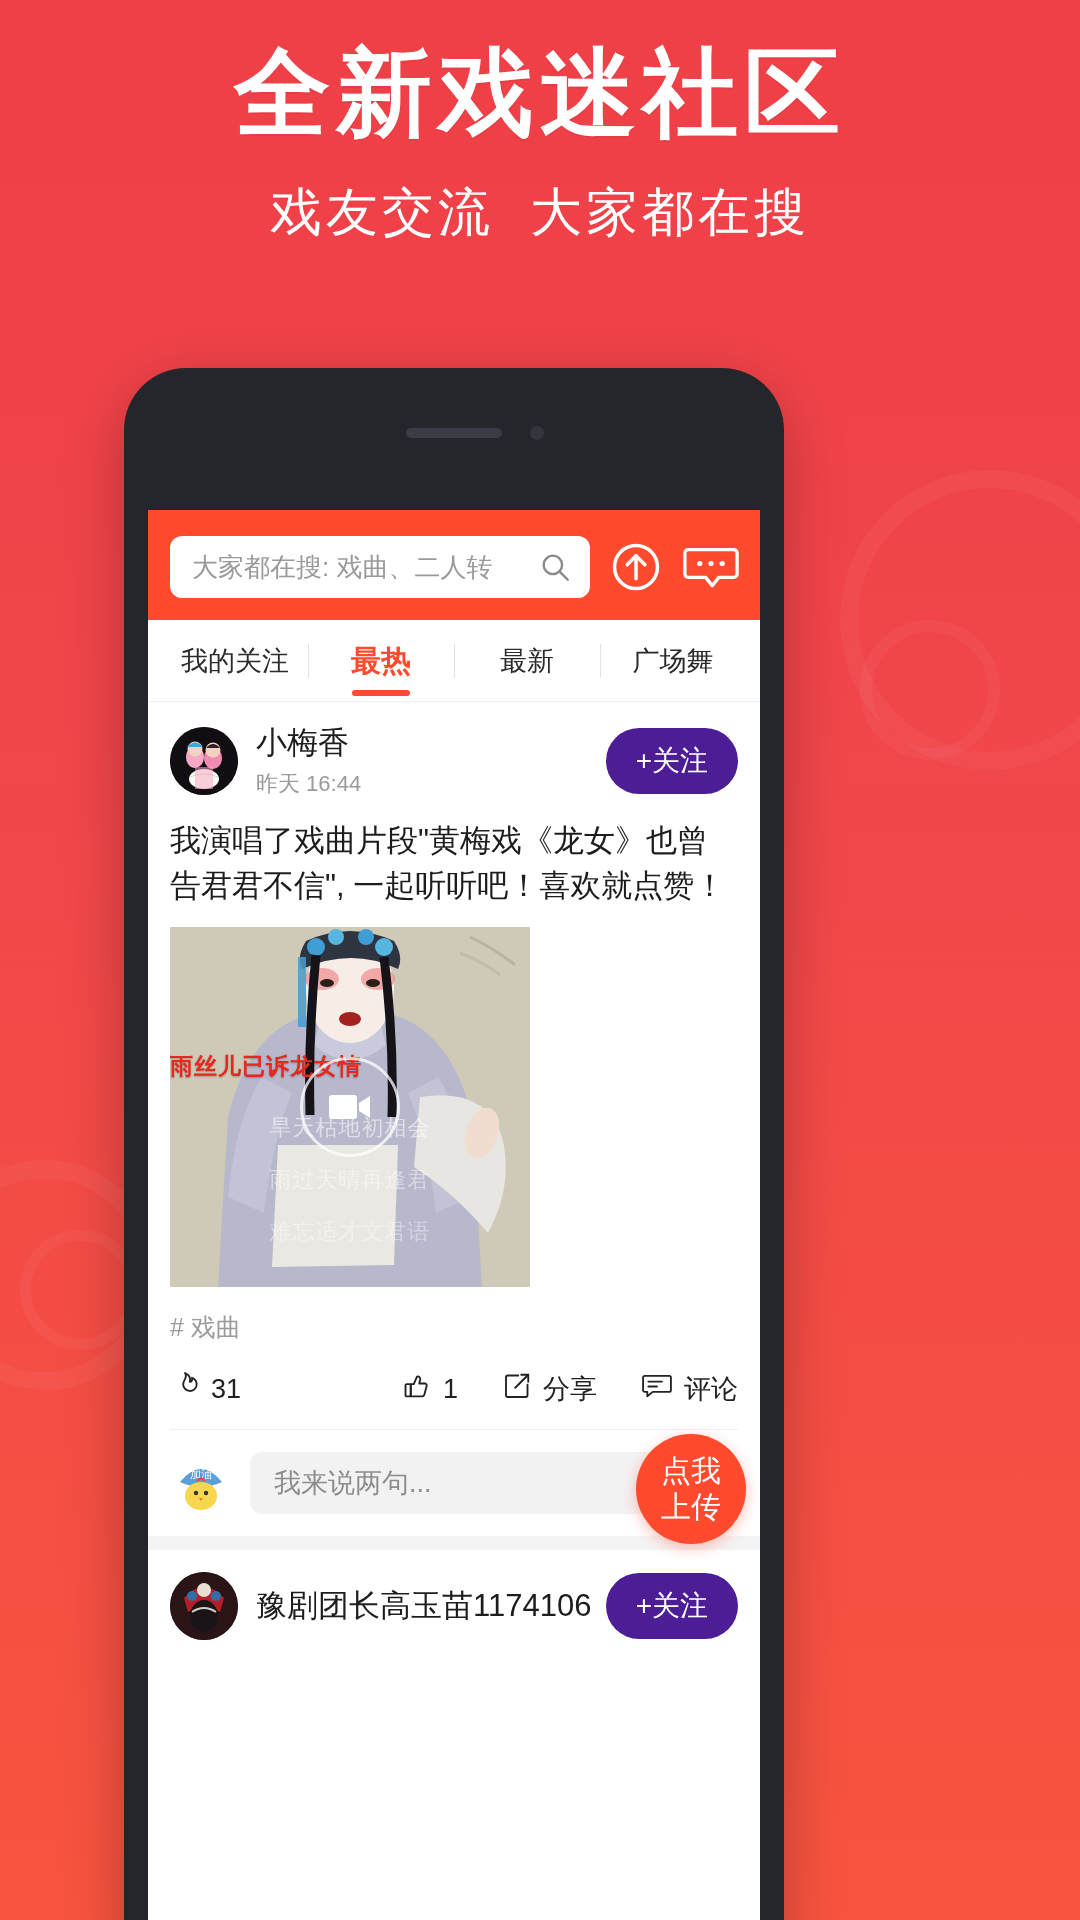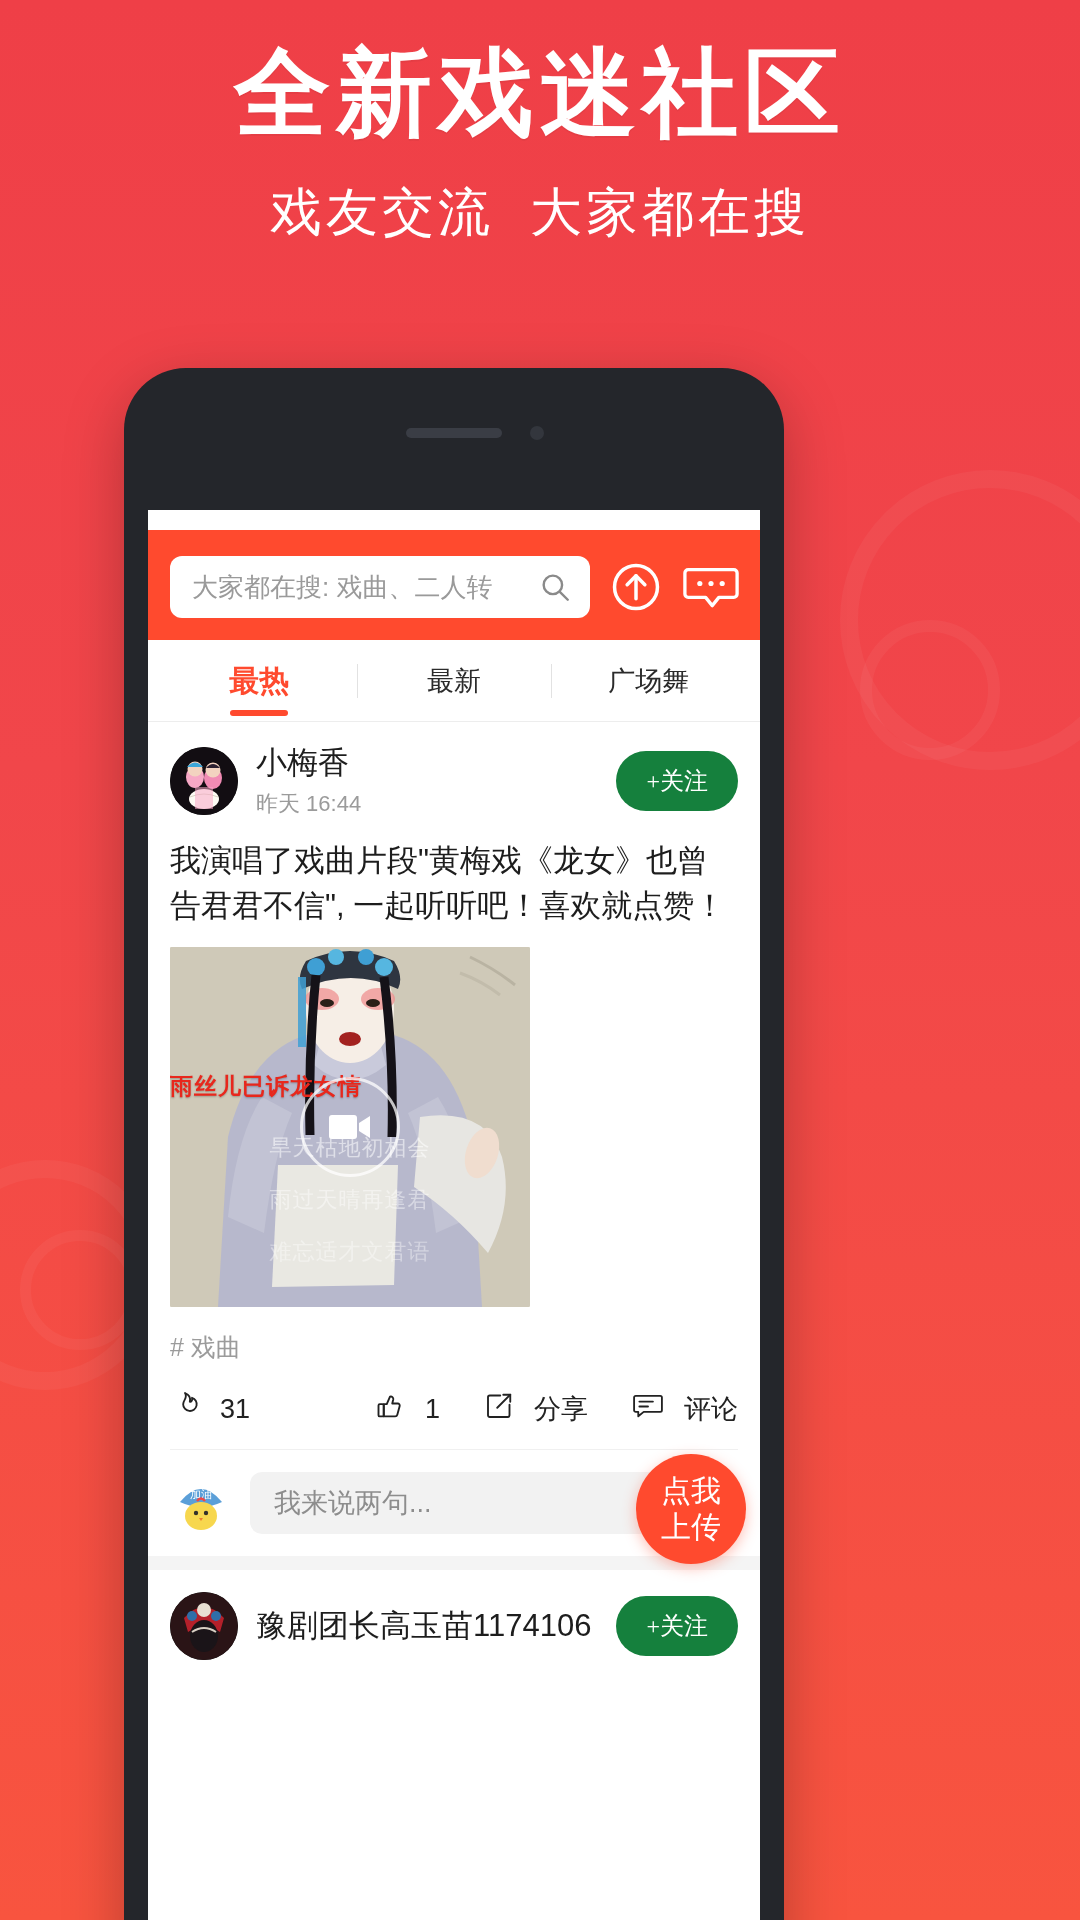--- a/index.html
+++ b/index.html
@@ -73,21 +73,21 @@
     left:24px; top:142px;
     width:612px; height:1458px;
     background:#ffffff;
     overflow:hidden;
   }
 
   
   .app-header {
     background:#ff4a2e;
     padding:26px 20px 22px 22px;
-    display:flex; align-items:center; gap:18px;margin-top:20px;
+    display:flex; align-items:center; gap:18px;
   }
   .search-box {
     flex:1;
     background:#fff;
     border-radius:12px;
     height:62px;
     display:flex; align-items:center;
     padding:0 18px 0 22px;
   }
   .search-placeholder {
@@ -139,27 +139,26 @@
   .avatar {
     width:68px; height:68px; border-radius:50%;
     flex:none; overflow:hidden; position:relative;
     background:#111;
   }
   .avatar svg { display:block; }
   .post-user { flex:1; margin-left:18px; }
   .user-name { font-size:31px; color:#1d1d1d; line-height:1.25; }
   .post-time { font-size:22px; color:#9b9b9b; margin-top:6px; }
   .follow-btn {
-    background:#15803d; color:#fff;
-    font-size:24px;
+    background:#4c1d95; color:#fff;
+    font-size:28px;
     border-radius:34px;
     padding:14px 30px;
     flex:none;
     white-space:nowrap;
-    font-family:Liberation Serif, serif;
   }
   .post-text {
     font-size:31px;
     line-height:1.45;
     color:#1d1d1d;
     padding:10px 0 18px 0;
   }
 
   
   .media {
@@ -211,21 +210,21 @@
     font-size:25px; color:#9b9b9b;
     padding:24px 0 4px 0;
   }
 
   
   .actions {
     display:flex; align-items:center;
     padding:22px 0 20px 0;
     border-bottom:1px solid #f0f0f0;
   }
-  .act { display:flex; align-items:center; gap:20px; font-size:27px; color:#222; }
+  .act { display:flex; align-items:center; gap:11px; font-size:27px; color:#222; }
   .act.first { flex:none; }
   .act-spacer { flex:1; }
   .act + .act { margin-left:44px; }
 
   
   .composer {
     display:flex; align-items:center;
     padding:22px 22px 22px 22px;
     position:relative;
   }
@@ -303,20 +302,21 @@
         <svg width="58" height="52" viewBox="0 0 28 24" fill="none" stroke="#ffffff" stroke-width="1.6">
           <path d="M3 3.6h22a1.6 1.6 0 0 1 1.6 1.6v10.2a1.6 1.6 0 0 1-1.6 1.6h-7.2l-3.2 4-3.2-4H3a1.6 1.6 0 0 1-1.6-1.6V5.2A1.6 1.6 0 0 1 3 3.6z" stroke-linejoin="round"></path>
           <circle cx="8.6" cy="10.3" r="1.25" fill="#ffffff" stroke="none"></circle>
           <circle cx="14" cy="10.3" r="1.25" fill="#ffffff" stroke="none"></circle>
           <circle cx="19.4" cy="10.3" r="1.25" fill="#ffffff" stroke="none"></circle>
         </svg>
       </span>
     </div>
 
     <div class="tabs">
+      <div class="tab"><span>我的关注</span></div>
       <div class="tab active"><span>最热</span><span class="underline"></span></div>
       <div class="tab"><span>最新</span></div>
       <div class="tab"><span>广场舞</span></div>
     </div>
 
     <div class="feed">
       <div class="post">
 
         <div class="post-head">
           <div class="avatar">

